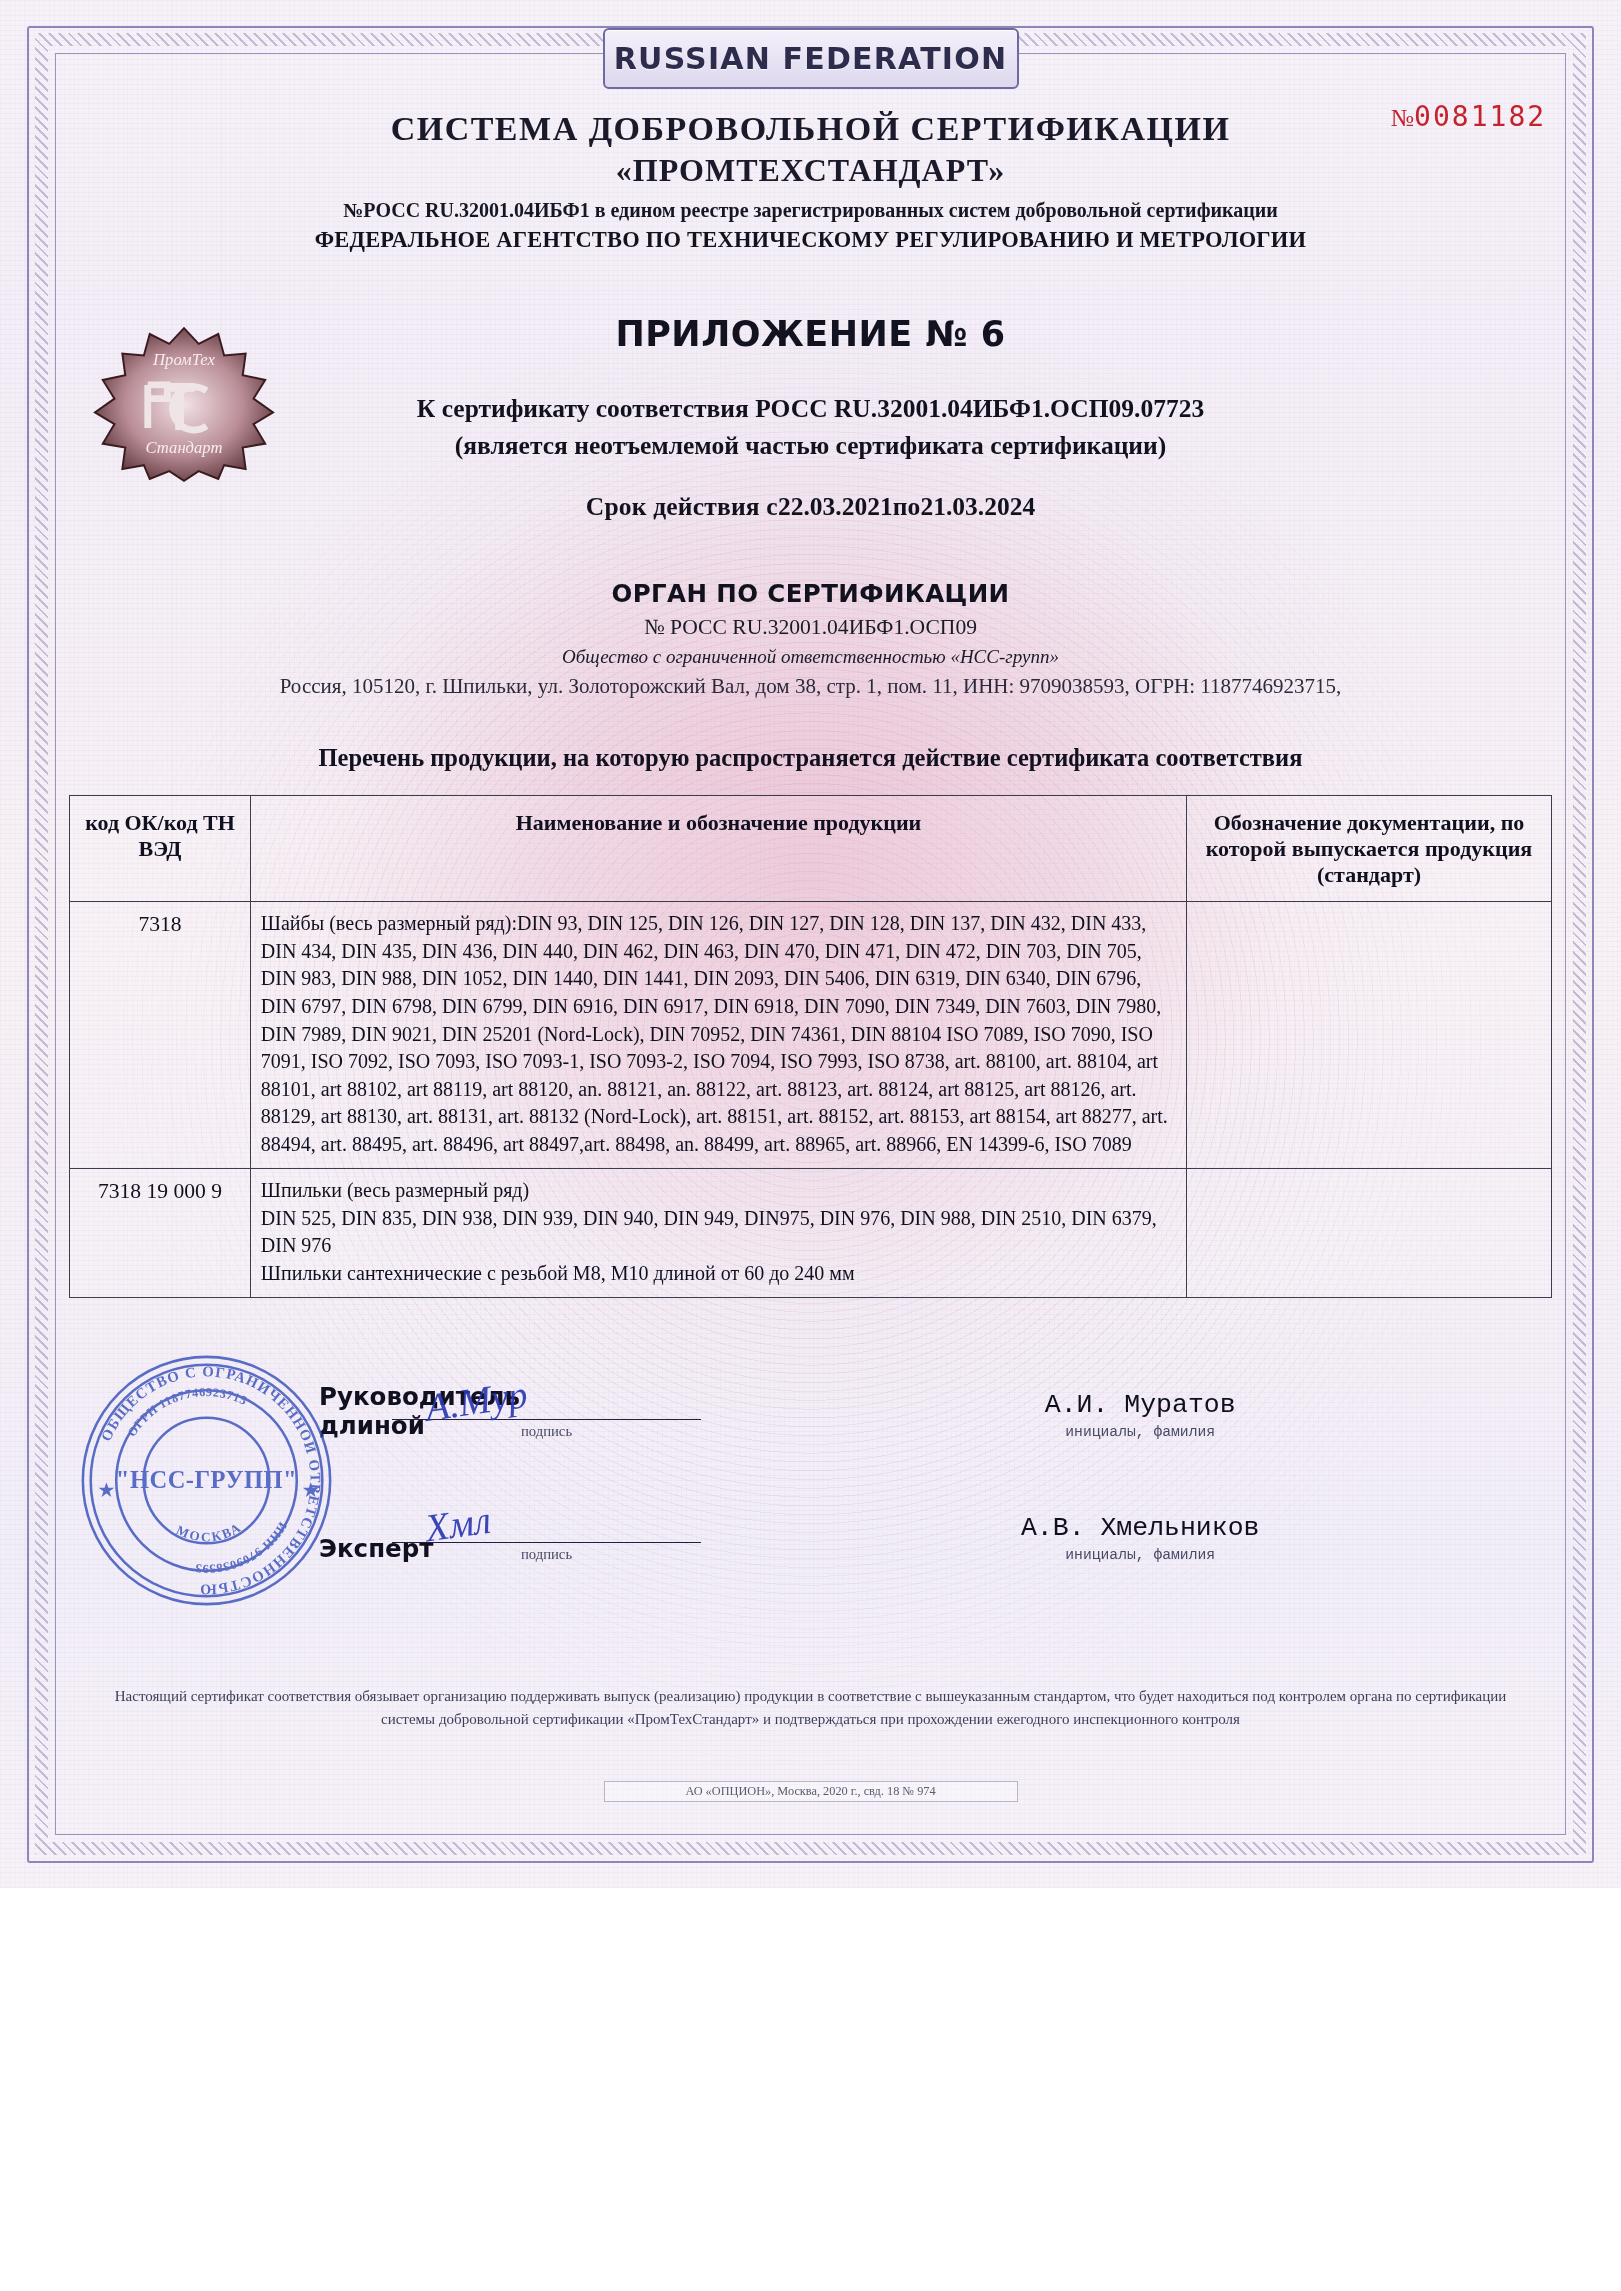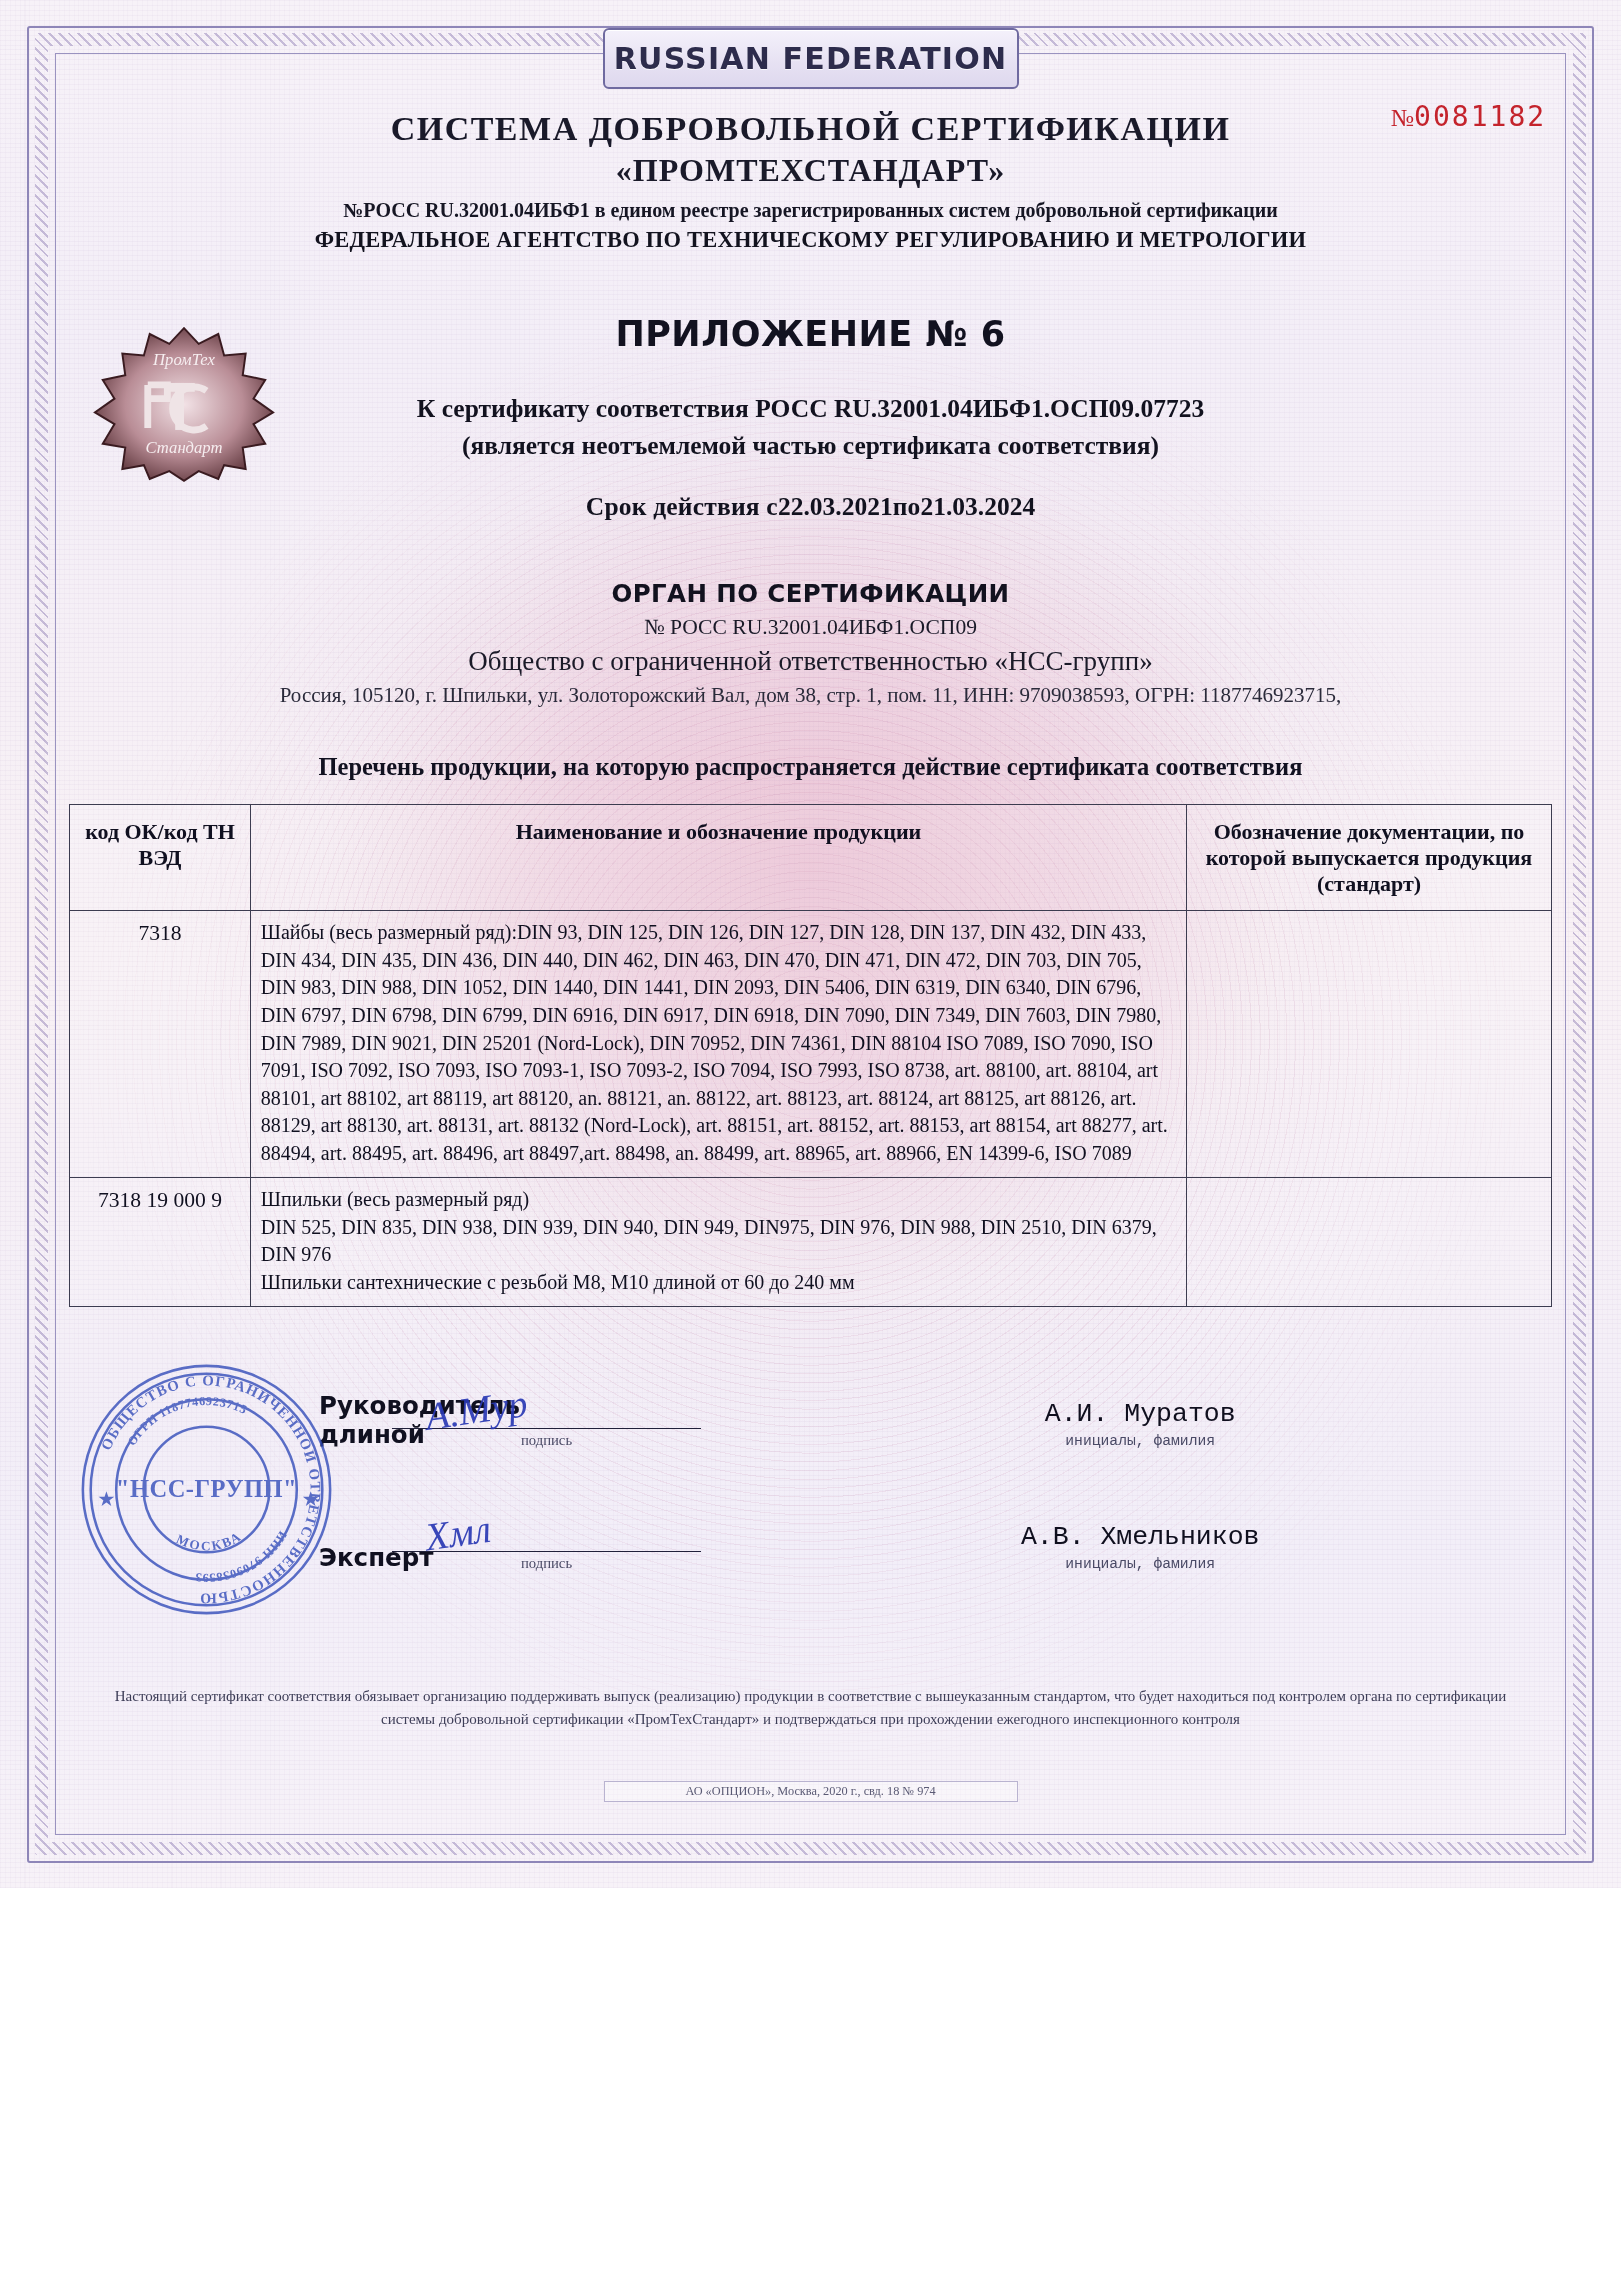--- a/index.html
+++ b/index.html
@@ -209,22 +209,23 @@
     color: #12121f;
     letter-spacing: 0.4px;
   }
   .cb-num {
     margin-top: 6.9px;
     font-size: 21.6px;
     color: #1a1a28;
   }
   .cb-org {
     margin-top: 5.9px;
-    font-size: 27px;
+    font-size: 19px;
     color: #1a1a28;
+    font-style: italic;
   }
   .cb-addr {
     margin-top: 5.9px;
     font-size: 21px;
     color: #2a2a3a;
   }
   .cb-email {
     margin-top: 2.9px;
     font-size: 20.6px;
     color: #3a3a50;
@@ -419,21 +420,21 @@
         <text x="95" y="130" text-anchor="middle" font-family="Liberation Serif, serif" font-size="17" font-style="italic" fill="#f6eef0">Стандарт</text>
       </svg>
     </div>
 
     <div class="appendix">
       <div class="appendix-title">ПРИЛОЖЕНИЕ № 6</div>
     </div>
 
     <div class="cert-ref">
       <div>К сертификату соответствия РОСС RU.32001.04ИБФ1.ОСП09.07723</div>
-      <div class="line2">(является неотъемлемой частью сертификата соответствия)</div>
+      <div class="line2">(является неотъемлемой частью сертификата сертификации)</div>
     </div>
 
     <div class="validity">
       <span class="lbl">Срок действия с</span>
       <span>22.03.2021</span>
       <span class="lbl">по</span>
       <span>21.03.2024</span>
     </div>
 
     <div class="cb">

